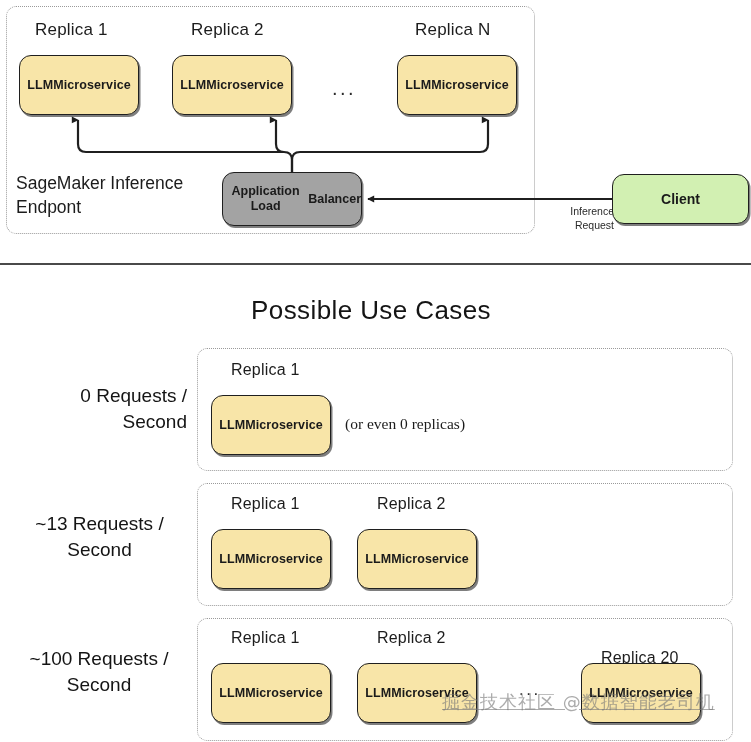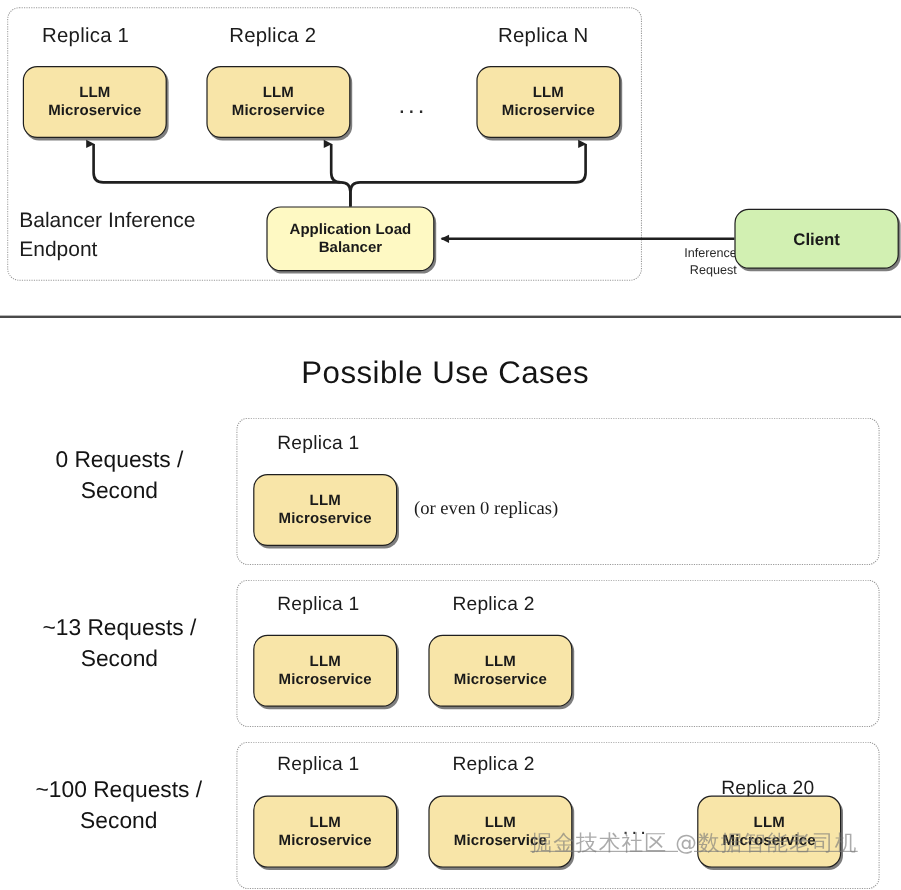--- a/index.html
+++ b/index.html
@@ -23,37 +23,38 @@
     background: #ffffff;
     box-sizing: border-box;
   }
 
   .node {
     position: absolute;
     box-sizing: border-box;
     border: 1.6px solid #1f1f1f;
     border-radius: 12px;
     display: flex;
-    flex-direction: column;
+    flex-direction: row;
     align-items: center;
     justify-content: center;
+    text-align: center;
     font-weight: bold;
     line-height: 1.18;
     box-shadow: 1.5px 2px 0 rgba(20,20,20,0.55);
   }
   .node .l1 { display: block; }
   .node .l2 { display: block; }
 
   .node-llm {
     background: #f8e5a8;
     font-size: 12.5px;
     letter-spacing: 0.1px;
   }
   .node-alb {
-    background: #fef9c3;
+    background: #a3a3a3;
     font-size: 12.5px;
   }
   .node-client {
     background: #d2f0b2;
     font-size: 14px;
   }
 
   .replica-label {
     position: absolute;
     font-size: 17px;
@@ -185,40 +186,40 @@
 </div>
 
 <div class="ellipsis" style="left:332px; top:77px;">...</div>
 
 <div class="replica-label" style="left:415px; top:20px;">Replica N</div>
 <div class="node node-llm" style="left:397px; top:55px; width:120px; height:60px;">
   <span class="l1">LLM</span>
   <span class="l2">Microservice</span>
 </div>
 
-<div class="endpoint-label" style="left:16px; top:172px;">Balancer Inference
+<div class="endpoint-label" style="left:16px; top:172px;">SageMaker Inference
 Endpont</div>
 
 <div class="node node-alb" style="left:222px; top:172px; width:140px; height:54px;">
   <span class="l1">Application Load</span>
   <span class="l2">Balancer</span>
 </div>
 
 <div class="edge-label" style="left:548px; top:205px; width:66px;">Inference
 Request</div>
 
 <div class="node node-client" style="left:612px; top:174px; width:137px; height:50px;">
   <span class="l1">Client</span>
 </div>
 
 <div class="divider" style="top:263px;"></div>
 
 <div class="section-title" style="top:295px;">Possible Use Cases</div>
 
-<div class="rate-label" style="left:12px; top:371px; width:175px;">0 Requests /
+<div class="rate-label" style="left:12px; top:383px; width:175px;text-align:right;">0 Requests /
 Second</div>
 
 <div class="dotted-panel" style="left:197px; top:348px; width:536px; height:123px;"></div>
 
 <div class="replica-label" style="left:231px; top:361px; font-size:16px;">Replica 1</div>
 <div class="node node-llm" style="left:211px; top:395px; width:120px; height:60px;">
   <span class="l1">LLM</span>
   <span class="l2">Microservice</span>
 </div>
 <div class="aside-note" style="left:345px; top:415px;font-family:Liberation Serif, serif;">(or even 0 replicas)</div>

